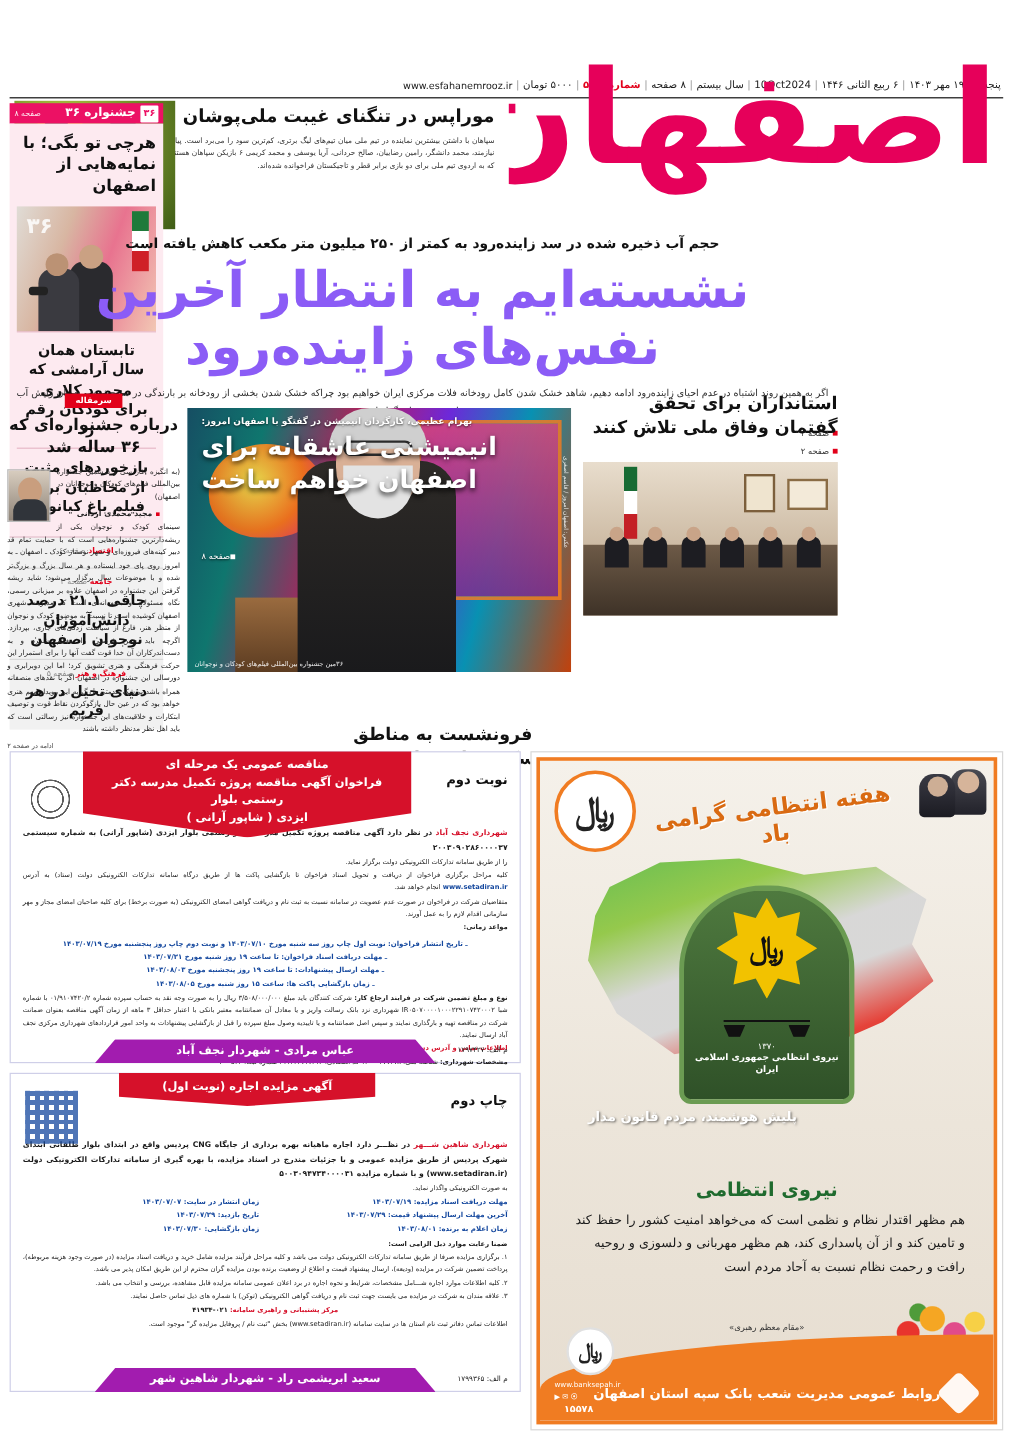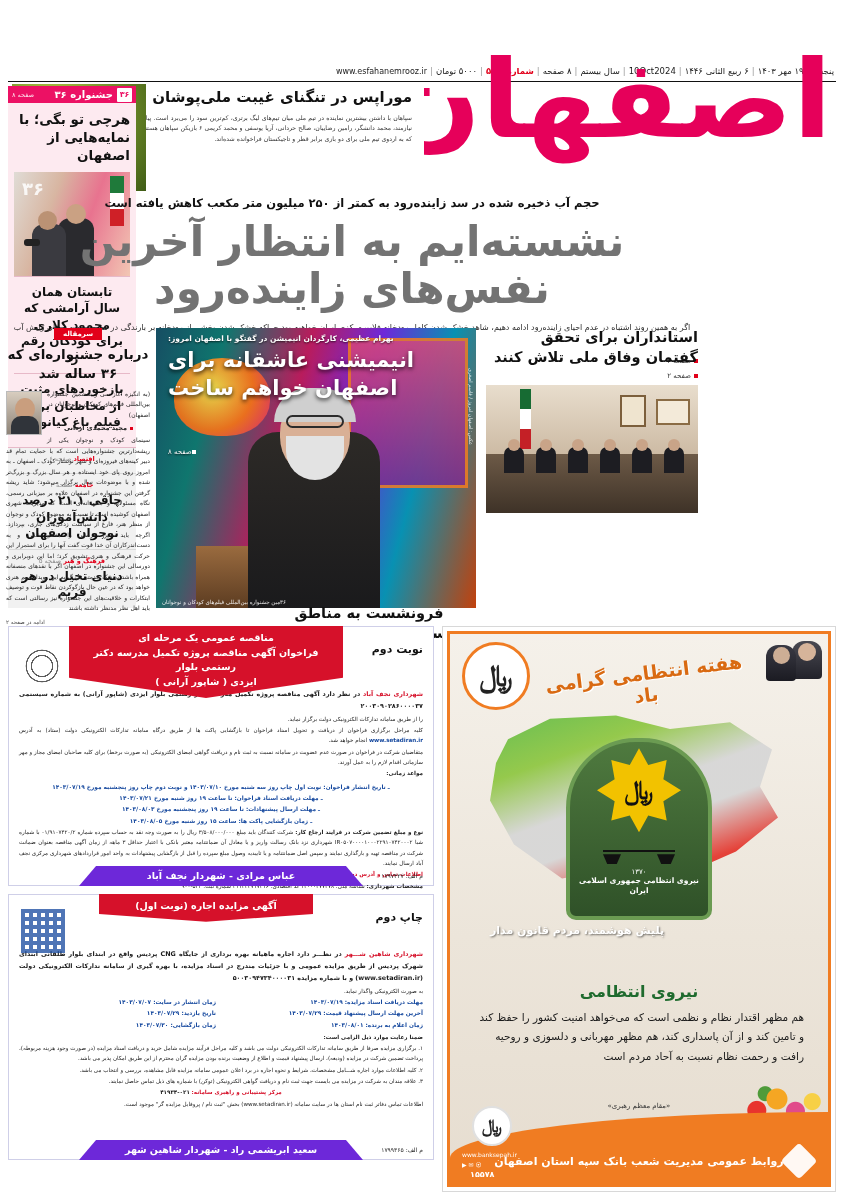--- a/index.html
+++ b/index.html
@@ -110,21 +110,21 @@
   .rail-item h4 { font-size:12px; font-weight:bold; line-height:1.38; color:#111; text-align:center;}
   .rail-grey { background:#f1f1f1; }
   .rail-kicker { text-align:center; font-size:6.5px; color:#e2001a; font-weight:bold; margin-bottom:3px;}
   .rail-kicker .pg { color:#888; font-weight:normal;}
   .rail-sep { border-top:1px solid #d9d9d9; }
 
   
   .lede { position:absolute; top:196px; right:146px; width:692px; direction:rtl; text-align:center;}
   .lede .over { font-size:11.5px; color:#111; font-weight:bold; letter-spacing:0; }
   .lede h1 {
-    margin-top:8px; font-size:42px; line-height:1.12; font-weight:bold; color:#737373;
+    margin-top:8px; font-size:42px; line-height:1.12; font-weight:bold; color:#8b5cf6;
     letter-spacing:-0.5px;
   }
   .lede .sub { margin-top:9px; font-size:8px; line-height:1.85; color:#2b2b2b; padding:0 4px;}
   .lede .pgtag { margin-top:6px; text-align:right; font-size:7px; color:#333; }
   .lede .pgtag i { display:inline-block;width:4px;height:4px;background:#e2001a;margin-left:3px;}
 
   
   .band { position:absolute; top:328px; right:146px; width:692px; height:288px; direction:rtl; }
 
   .col-gov { position:absolute; right:0; top:0; width:212px; }
@@ -140,21 +140,21 @@
     background:#f3ead9; border:2px solid #8a6c45;}
   .gov-photo .frame2 { position:absolute; right:52px; top:10px; width:26px;height:32px;
     background:#efe4cf; border:2px solid #7c5f3c;}
   .gov-photo .flag { position:absolute; left:34px; top:4px; width:11px; height:60px;
     background:linear-gradient(#176b33 33%,#fff 33% 66%,#c42026 66%);}
   .gov-photo .table { position:absolute; left:0; right:0; bottom:0; height:46%;
     background:linear-gradient(#6d5a47,#3e3227);}
   .gov-photo .s { position:absolute; bottom:40px; width:20px; height:26px; background:#1d1d22; border-radius:7px 7px 0 0;}
   .gov-photo .sh { position:absolute; bottom:62px; width:12px;height:12px;background:#c9a488;border-radius:50%;}
 
-  .col-fea { position:absolute; right:222px; top:0; width:320px; height:280px; overflow:hidden;}
+  .col-fea { position:absolute; right:222px; top:12px; width:320px; height:220px; overflow:hidden;}
   .fea-img {
     position:absolute; inset:0;
     background:
       linear-gradient(105deg,#164e63 0%, #0f766e 18%, #b91c5c 40%, #6d28d9 58%, #0891b2 76%, #c2410c 100%);
   }
   .fea-img .poster {
     position:absolute; right:8px; top:10px; width:120px; height:150px;
     background:linear-gradient(#d9477a,#7c2d8f); opacity:.85;
   }
   .fea-img .fly {
@@ -343,21 +343,21 @@
   .ad-body .red { color:#d6112a; font-weight:bold; }
   .ad-body .blue { color:#15489e; font-weight:bold; }
   .ad-body .ltr { direction:ltr; unicode-bidi:embed; display:inline-block; }
   .ad-body .center { text-align:center; }
   .ad-body .right { text-align:right; }
   .ad-dates { margin-top:3px; }
   .ad-dates .row { font-size:5.8px; line-height:1.95; text-align:center; color:#15489e; font-weight:bold;}
   .ad-two-cols { display:flex; gap:10px; }
   .ad-two-cols > div { flex:1; }
   .signbar {
-    position:absolute; left:70px; right:70px; bottom:-1px; background:#6d28d9; color:#fff;
+    position:absolute; left:70px; right:70px; bottom:-1px; background:#a21caf; color:#fff;
     text-align:center; padding:4px 6px 5px; font-size:9.5px; font-weight:bold;
     clip-path: polygon(6% 0, 94% 0, 100% 100%, 0 100%);
   }
   .malef { position:absolute; right:10px; bottom:6px; font-size:6px; color:#222; }
   .ad2-logo {
     position:absolute; left:12px; top:14px; width:44px; height:44px;
     background:
       repeating-linear-gradient(90deg,#15489e 0 4px, transparent 4px 8px),
       repeating-linear-gradient(0deg,#15489e 0 4px, transparent 4px 8px);
     opacity:.75;

